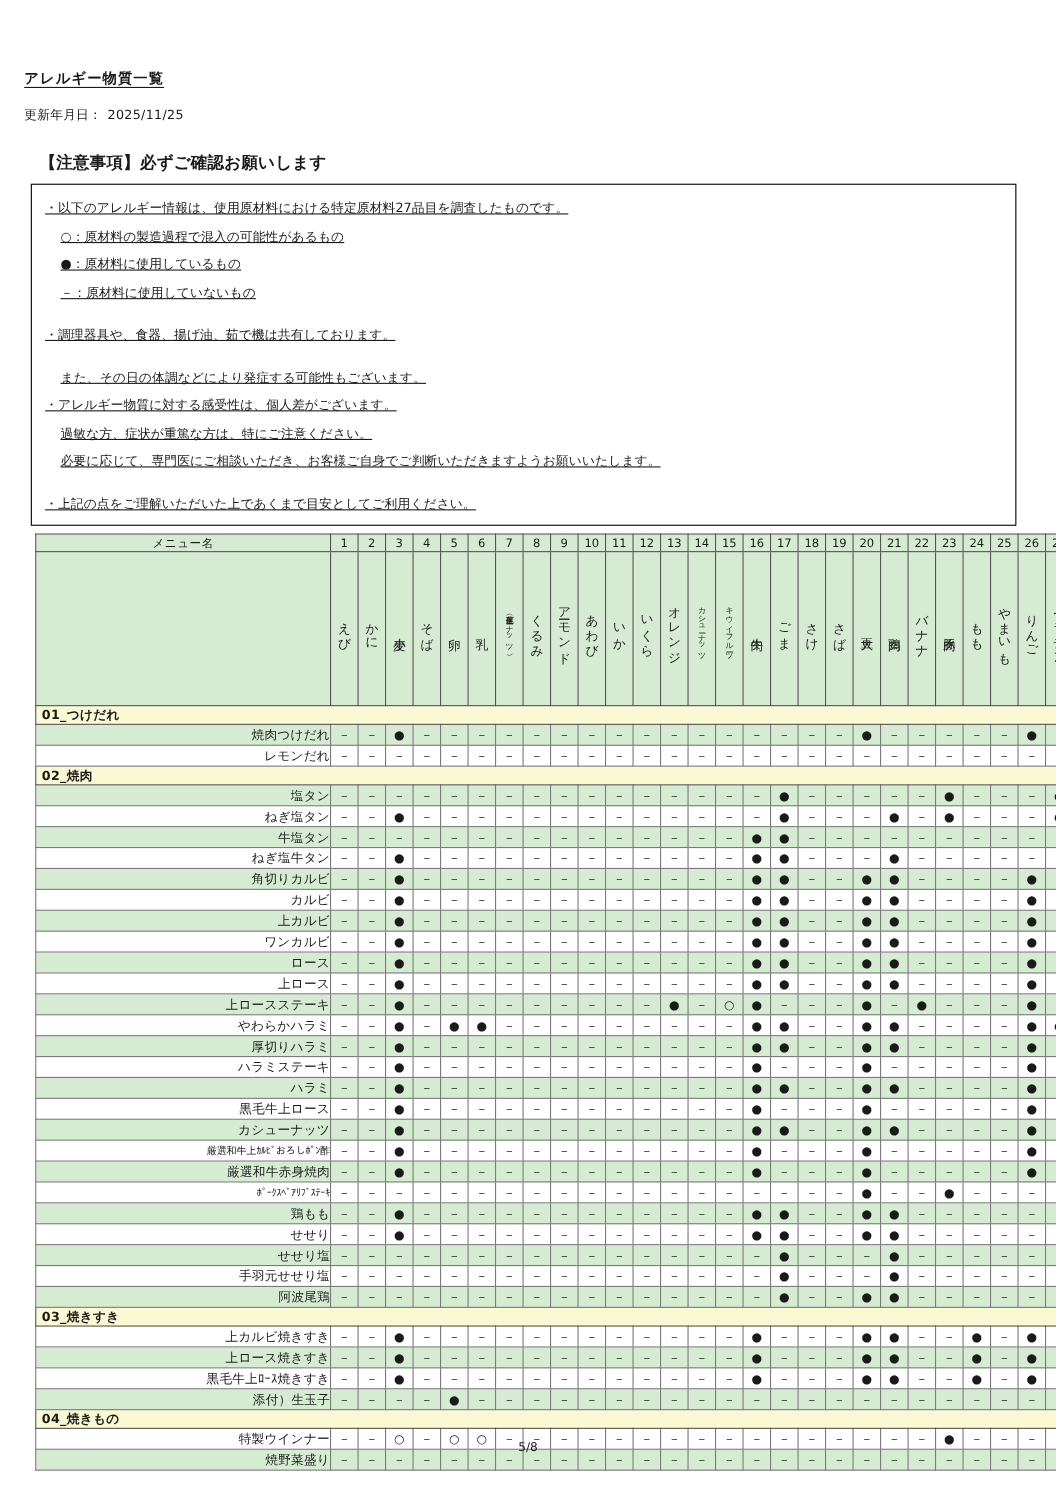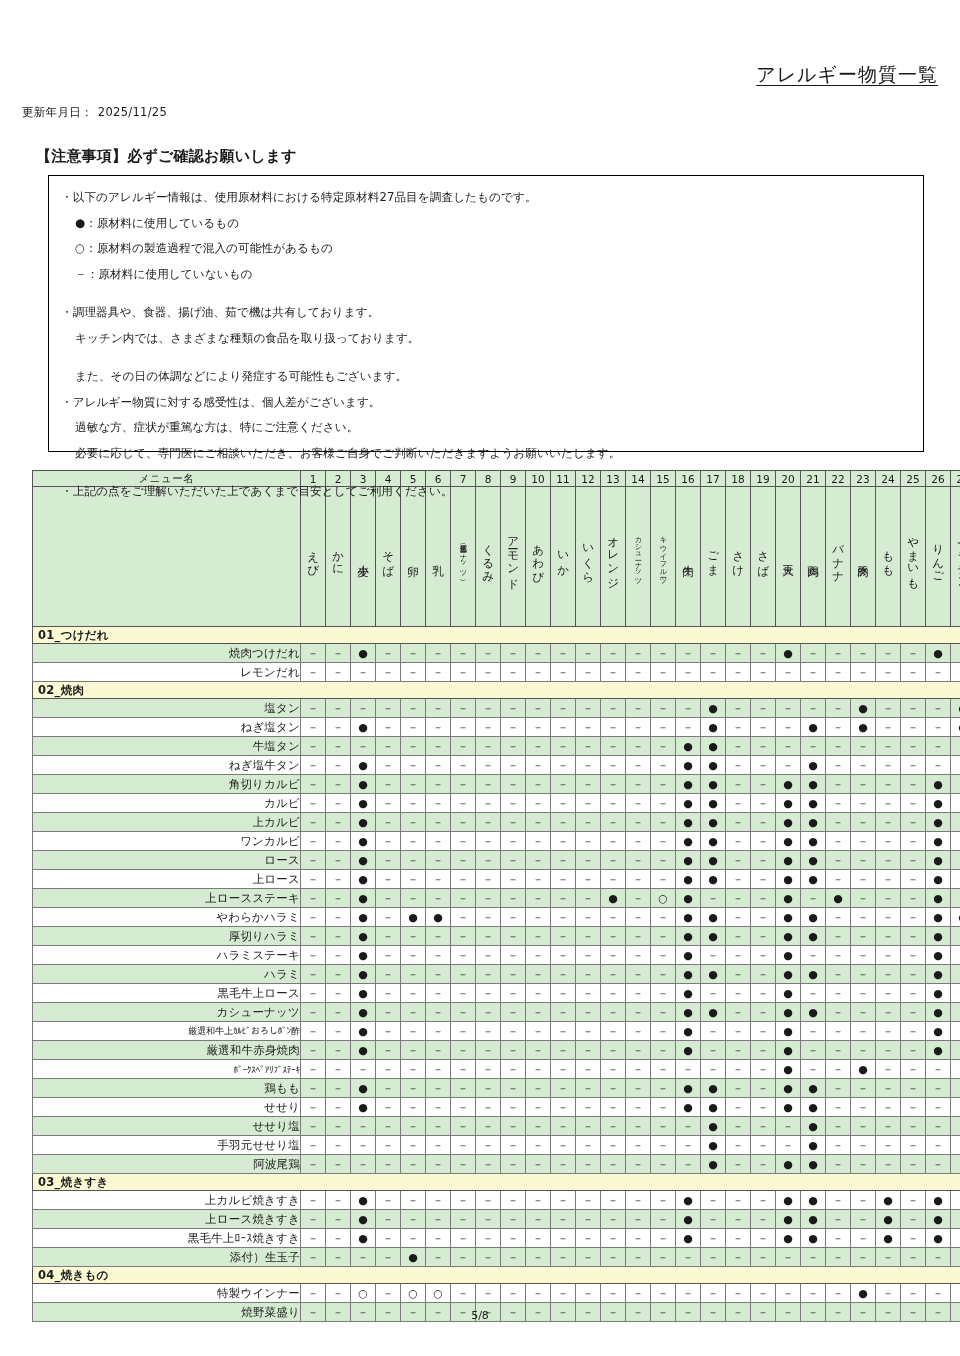--- a/index.html
+++ b/index.html
@@ -18,23 +18,23 @@
   .page {
     width: 960px;
     height: 1356px;
     position: relative;
     box-sizing: border-box;
     padding: 0 22px;
   }
 
   
   .doc-title {
-    text-align: right;
-    font-size: 19px;
-    font-weight: normal;
+    text-align: left;
+    font-size: 13px;
+    font-weight: bold;
     letter-spacing: 1px;
     padding-top: 62px;
     text-decoration: underline;
     text-underline-offset: 4px;
   }
   .update-line {
     text-align: left;
     font-size: 11.5px;
     margin-top: 17px;
     padding-right: 18px;
@@ -46,38 +46,39 @@
   .notice-heading {
     font-size: 15px;
     font-weight: bold;
     margin-top: 27px;
     margin-left: 14px;
     letter-spacing: 0.2px;
   }
   .notice-box {
     border: 1px solid #000;
     margin-top: 9px;
-    margin-left: 26px;
+    margin-left: 6px;
     margin-right: 14px;
     padding: 9px 12px 11px 12px;
     box-sizing: border-box;
-    height: 277px;
+    height: 311px;
+    text-decoration: underline;
   }
   .nline {
     font-size: 11.6px;
     line-height: 25.5px;
     white-space: nowrap;
     letter-spacing: 0.1px;
   }
   .nline.ind1 { padding-left: 14px; }
   .nline.gap  { height: 13px; line-height: 13px; }
 
   
   .tbl-wrap {
-    margin-top: 18px;
+    margin-top: 7px;
     margin-left: 10px;
     margin-right: 10px;
   }
   table.allergen {
     border-collapse: collapse;
     table-layout: fixed;
     width: 918px;
     font-size: 10px;
   }
   table.allergen td, table.allergen th {
@@ -177,26 +178,25 @@
   <div class="doc-title">アレルギー物質一覧</div>
 
   <div class="update-line">
     <span class="upd-label">更新年月日：</span><span>2025/11/25</span>
   </div>
 
   <div class="notice-heading">【注意事項】必ずご確認お願いします</div>
 
   <div class="notice-box">
     <div class="nline">・以下のアレルギー情報は、使用原材料における特定原材料27品目を調査したものです。</div>
+    <div class="nline ind1">○：原材料の製造過程で混入の可能性があるもの</div>
     <div class="nline ind1">●：原材料に使用しているもの</div>
-    <div class="nline ind1">○：原材料の製造過程で混入の可能性があるもの</div>
     <div class="nline ind1">－：原材料に使用していないもの</div>
     <div class="nline gap"></div>
     <div class="nline">・調理器具や、食器、揚げ油、茹で機は共有しております。</div>
-    <div class="nline ind1">キッチン内では、さまざまな種類の食品を取り扱っております。</div>
     <div class="nline gap"></div>
     <div class="nline ind1">また、その日の体調などにより発症する可能性もございます。</div>
     <div class="nline">・アレルギー物質に対する感受性は、個人差がございます。</div>
     <div class="nline ind1">過敏な方、症状が重篤な方は、特にご注意ください。</div>
     <div class="nline ind1">必要に応じて、専門医にご相談いただき、お客様ご自身でご判断いただきますようお願いいたします。</div>
     <div class="nline gap"></div>
     <div class="nline">・上記の点をご理解いただいた上であくまで目安としてご利用ください。</div>
   </div>
 
   <div class="tbl-wrap">

